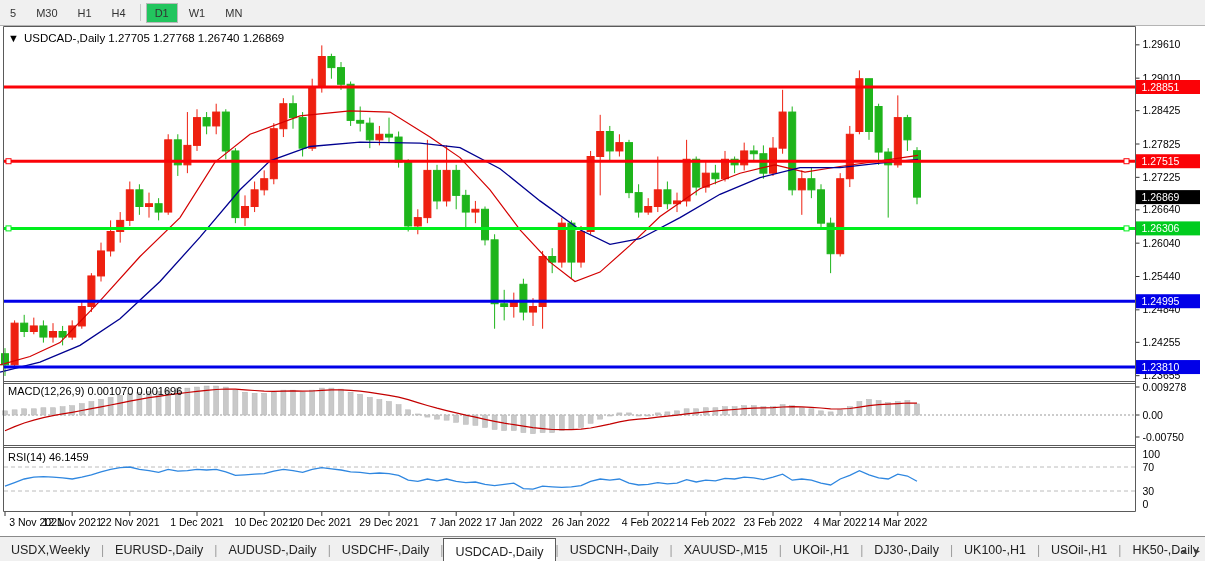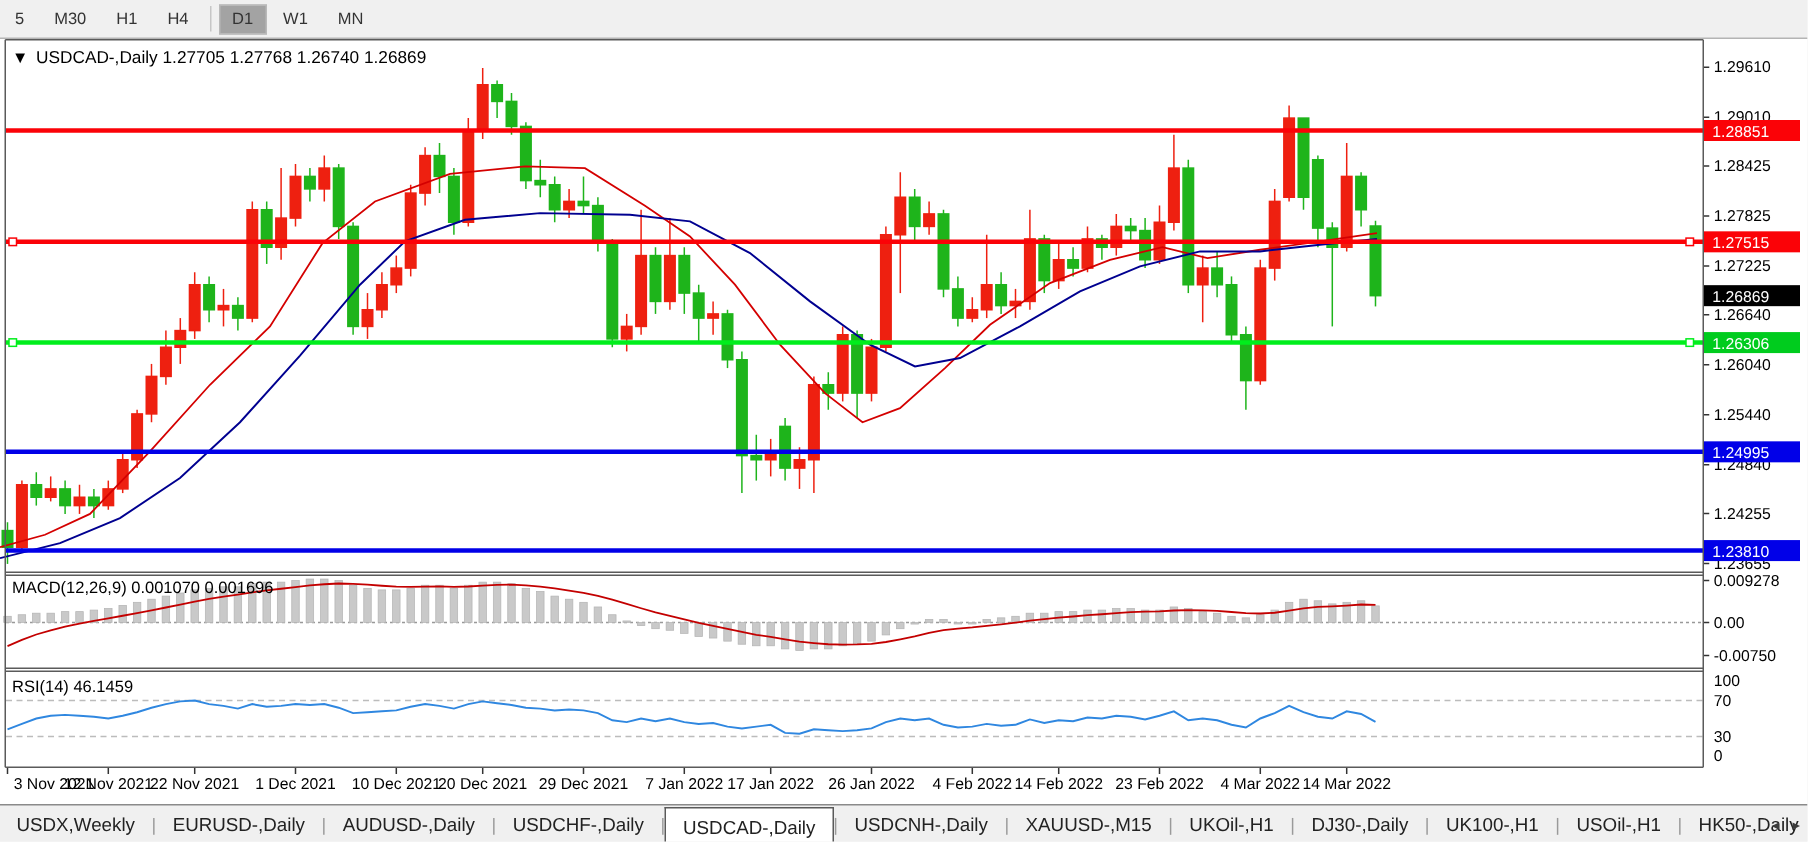--- a/index.html
+++ b/index.html
@@ -1,20 +1,20 @@
 <!DOCTYPE html>
 <html><head>
 <meta charset="utf-8">
 <style>
   html,body{margin:0;padding:0}
   body{width:1205px;height:561px;background:#f0f0f0;font-family:"Liberation Sans",sans-serif;overflow:hidden;-webkit-font-smoothing:none}
   #app{width:1205px;height:561px;display:flex;flex-direction:column}
   .toolbar{height:25px;background:#f0f0f0;border-bottom:1px solid #b4b4b4;display:flex;align-items:center;padding-left:0;flex:0 0 auto}
   .tf-btn{font-size:11px;color:#333;padding:3px 8px;margin:0 1px;border:1px solid transparent;cursor:default;user-select:none}
-  .tf-btn.active{background:#a3a3a3;border:1px solid #b9b9b9}
+  .tf-btn.active{background:#22c55e;border:1px solid #b9b9b9}
   .tf-sep{width:1px;height:17px;background:#c6c6c6;margin:0 4px}
   .chart-area{position:relative;width:1205px;height:510px;background:#ffffff;flex:0 0 auto}
   .tabbar{height:26px;background:#f0f0f0;border-top:1px solid #8a8a8a;display:flex;align-items:stretch;font-size:12.5px;color:#222;position:relative;flex:0 0 auto}
   .tab{display:flex;align-items:center;padding:0 11px;white-space:nowrap;cursor:default;user-select:none}
   .tab.active{background:#ffffff;border:1px solid #5a5a5a;border-bottom:none;margin-top:1px;padding-top:1px}
   .tab-sep{display:flex;align-items:center;color:#9a9a9a;font-size:12px}
   .tab-first-pad{width:14px}
   .tab-nav{position:absolute;right:5px;top:0;height:100%;display:flex;align-items:center;gap:9px;color:#3c3c3c;font-size:10px}
   .tab-nav span{cursor:default}
   svg text{font-family:"Liberation Sans",sans-serif}

